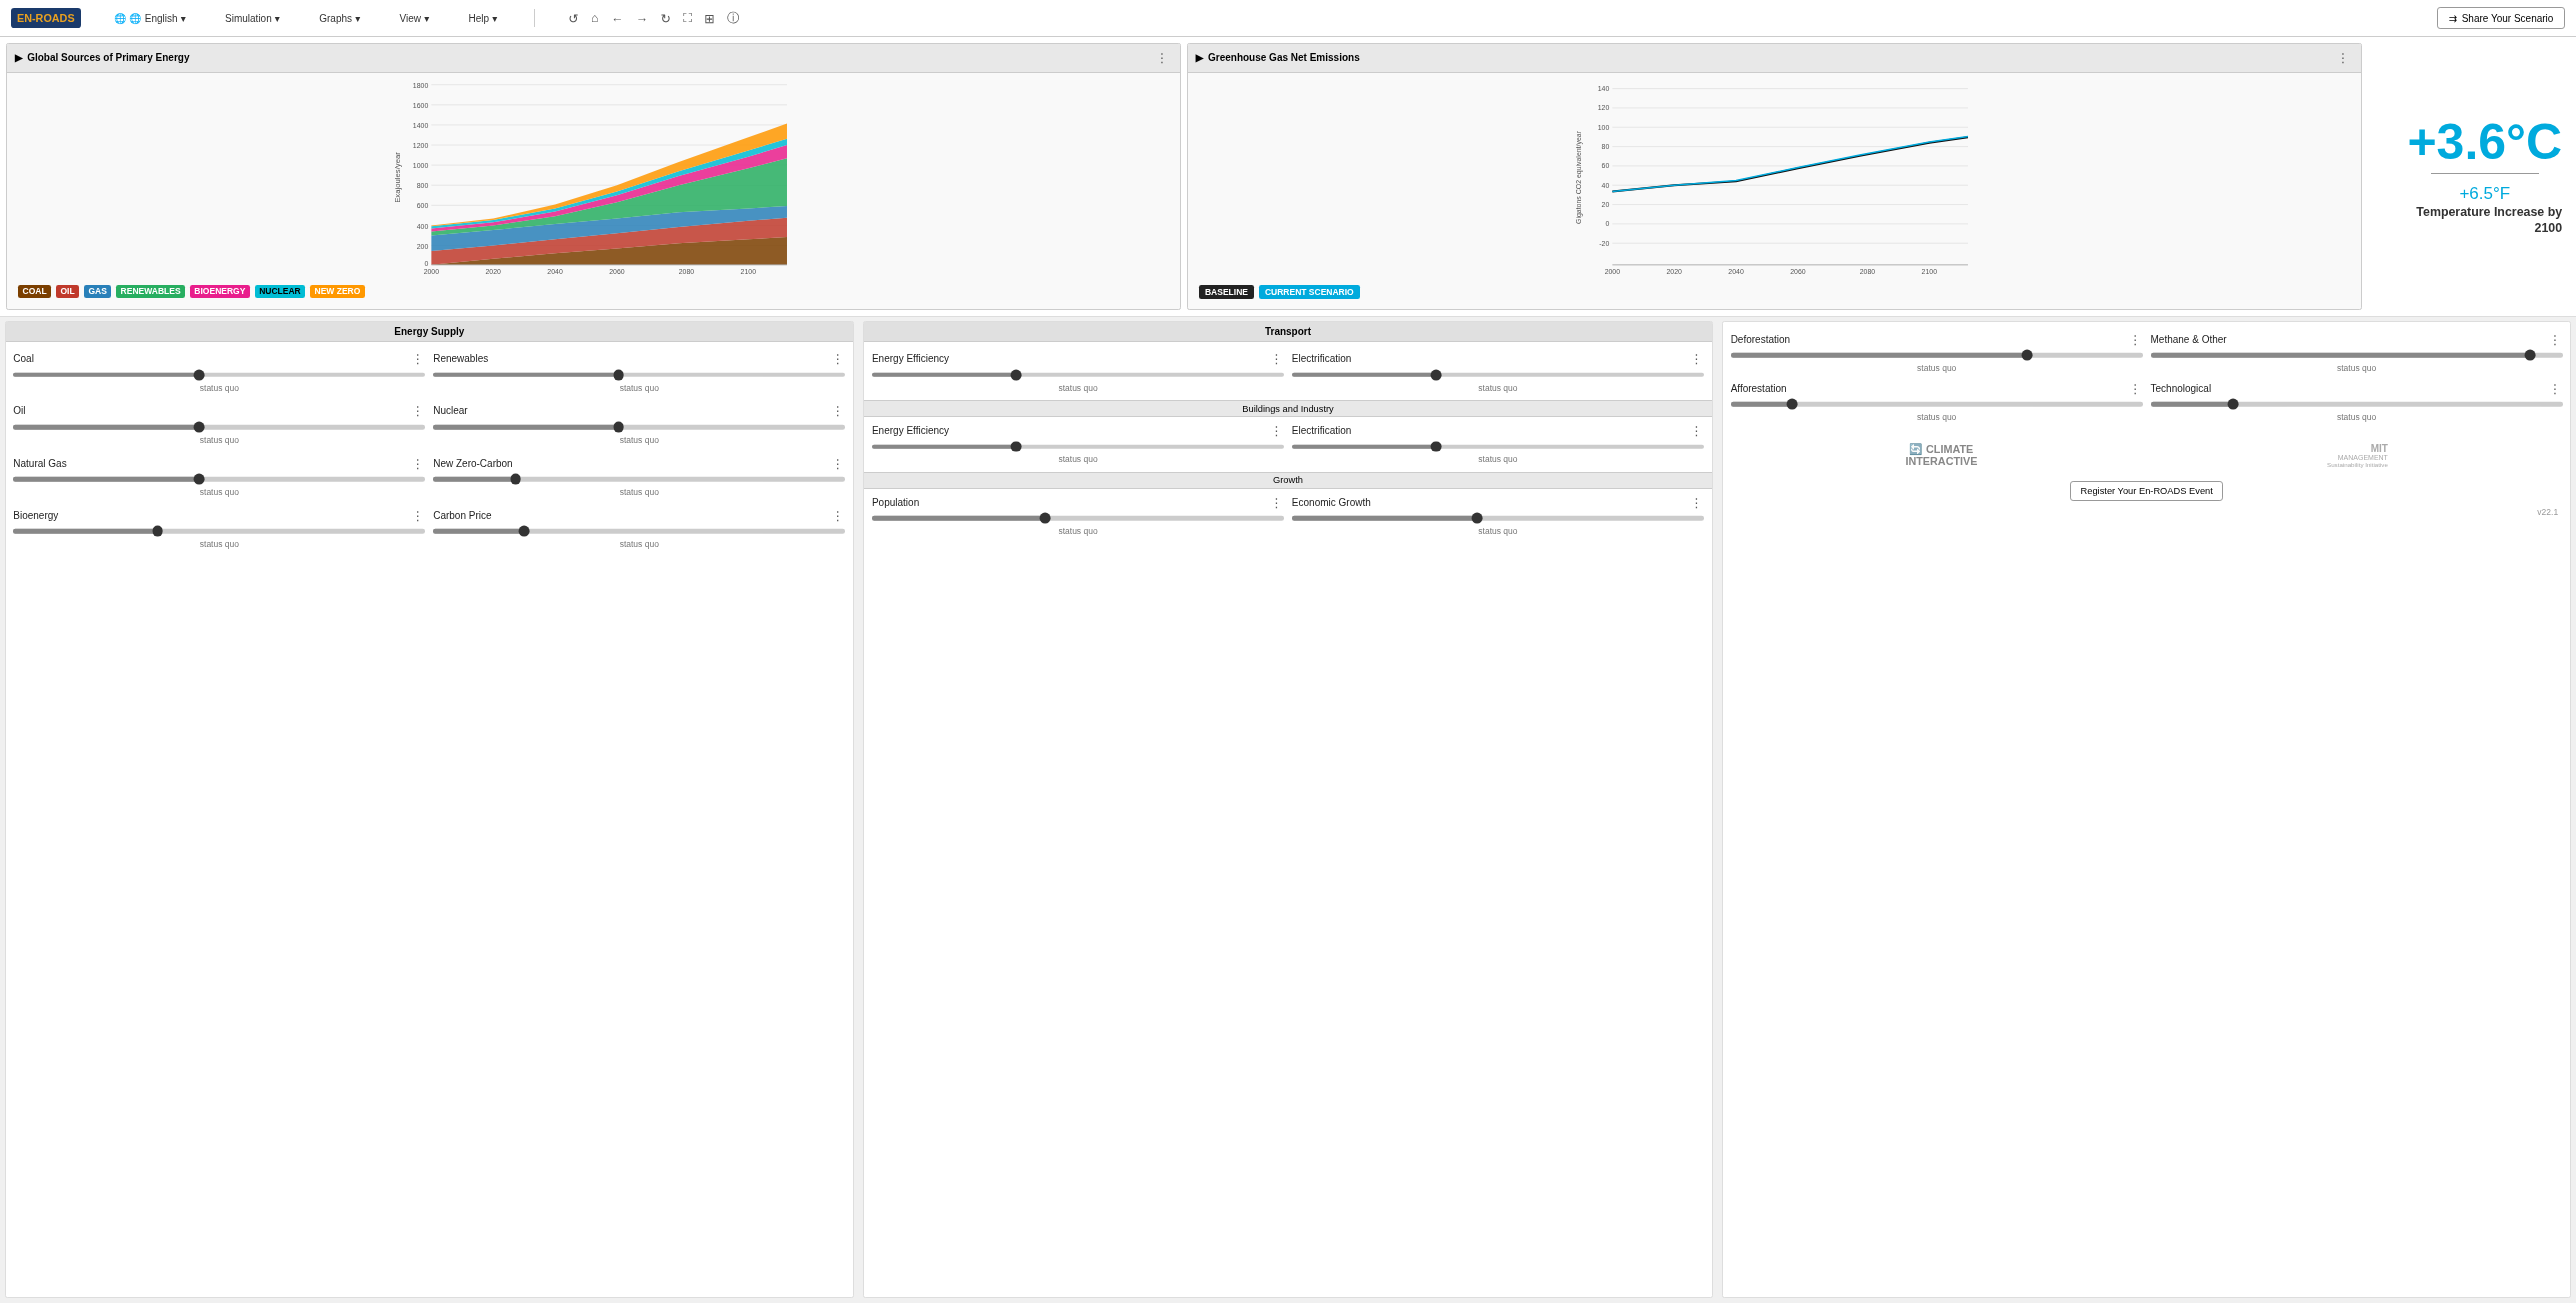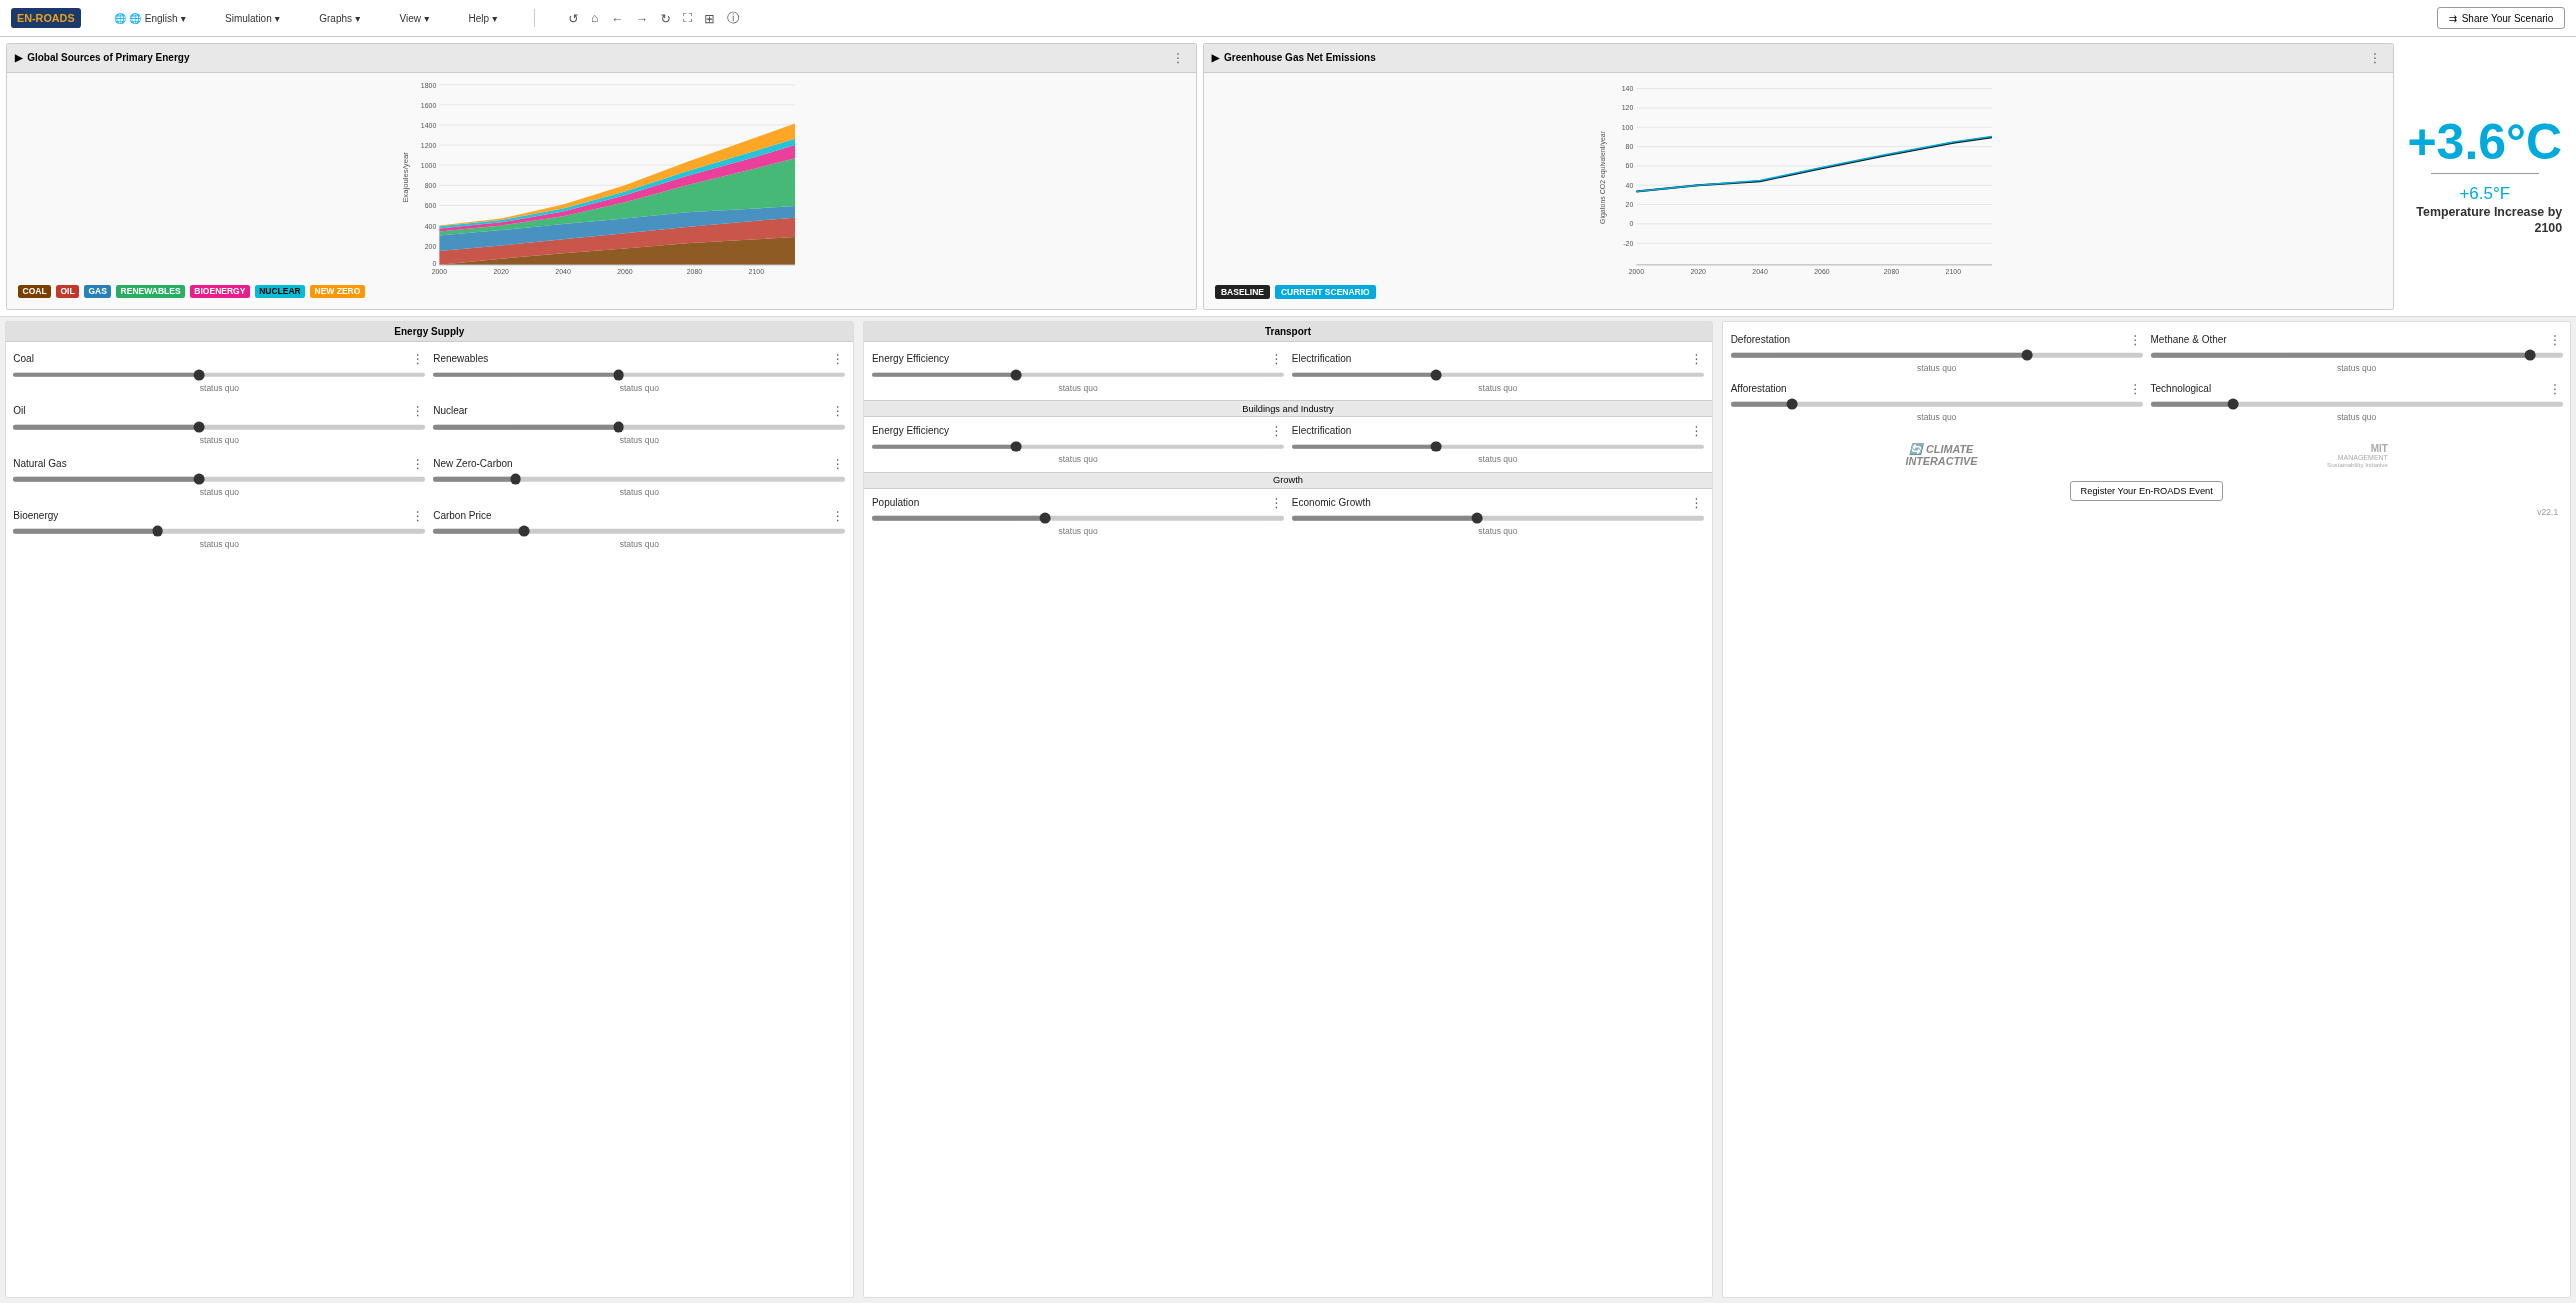--- a/index.html
+++ b/index.html
@@ -56,20 +56,21 @@
     .chart-title {
       font-weight: bold; font-size: 10px; display: flex; align-items: center; gap: 4.6px;
     }
     .chart-body { padding: 4.6px; position: relative; }
 
     
     #temp-panel {
       width: 170px; display: flex; flex-direction: column;
       align-items: center; justify-content: center; padding: 7.7px;
       background: white;
+      margin-left: 32px;
     }
     .temp-c { font-size: 50px; font-weight: bold; color: #00aadd; line-height: 1; }
     .temp-f { font-size: 17px; color: #00aadd; margin-top: 3.1px; }
     .temp-divider { width: 108px; height: 1.5px; background: #999; margin: 6.2px 0; }
     .temp-label { font-size: 12.4px; font-weight: bold; text-align: right; color: #333; line-height: 1.3; }
 
     
     .legend-row {
       display: flex; gap: 4.6px; padding: 4.6px 6.2px; align-items: center; flex-wrap: wrap;
     }
@@ -600,21 +601,21 @@
               <div class="slider-track-left" style="width:20%"></div>
               <div class="slider-thumb" style="left:20%"></div>
             </div>
             <div class="status-quo">status quo</div>
           </div>
 
         </div>
 
         <div class="logos-row" style="margin-top:9.3px;">
           <div>
-            <div class="logo-ci" style="font-size:10.8px;color:#888;font-style:italic;">
+            <div class="logo-ci" style="font-size:10.8px;color:#888;">
               <div>🔄 CLIMATE</div>
               <div>INTERACTIVE</div>
             </div>
           </div>
           <div>
             <div class="logo-mit" style="font-size:10px;color:#aaa;font-weight:bold;">
               <div>MIT</div>
               <div style="font-size:7px;font-weight:normal;">MANAGEMENT</div>
               <div style="font-size:6.2px;font-weight:normal;">Sustainability Initiative</div>
             </div>

